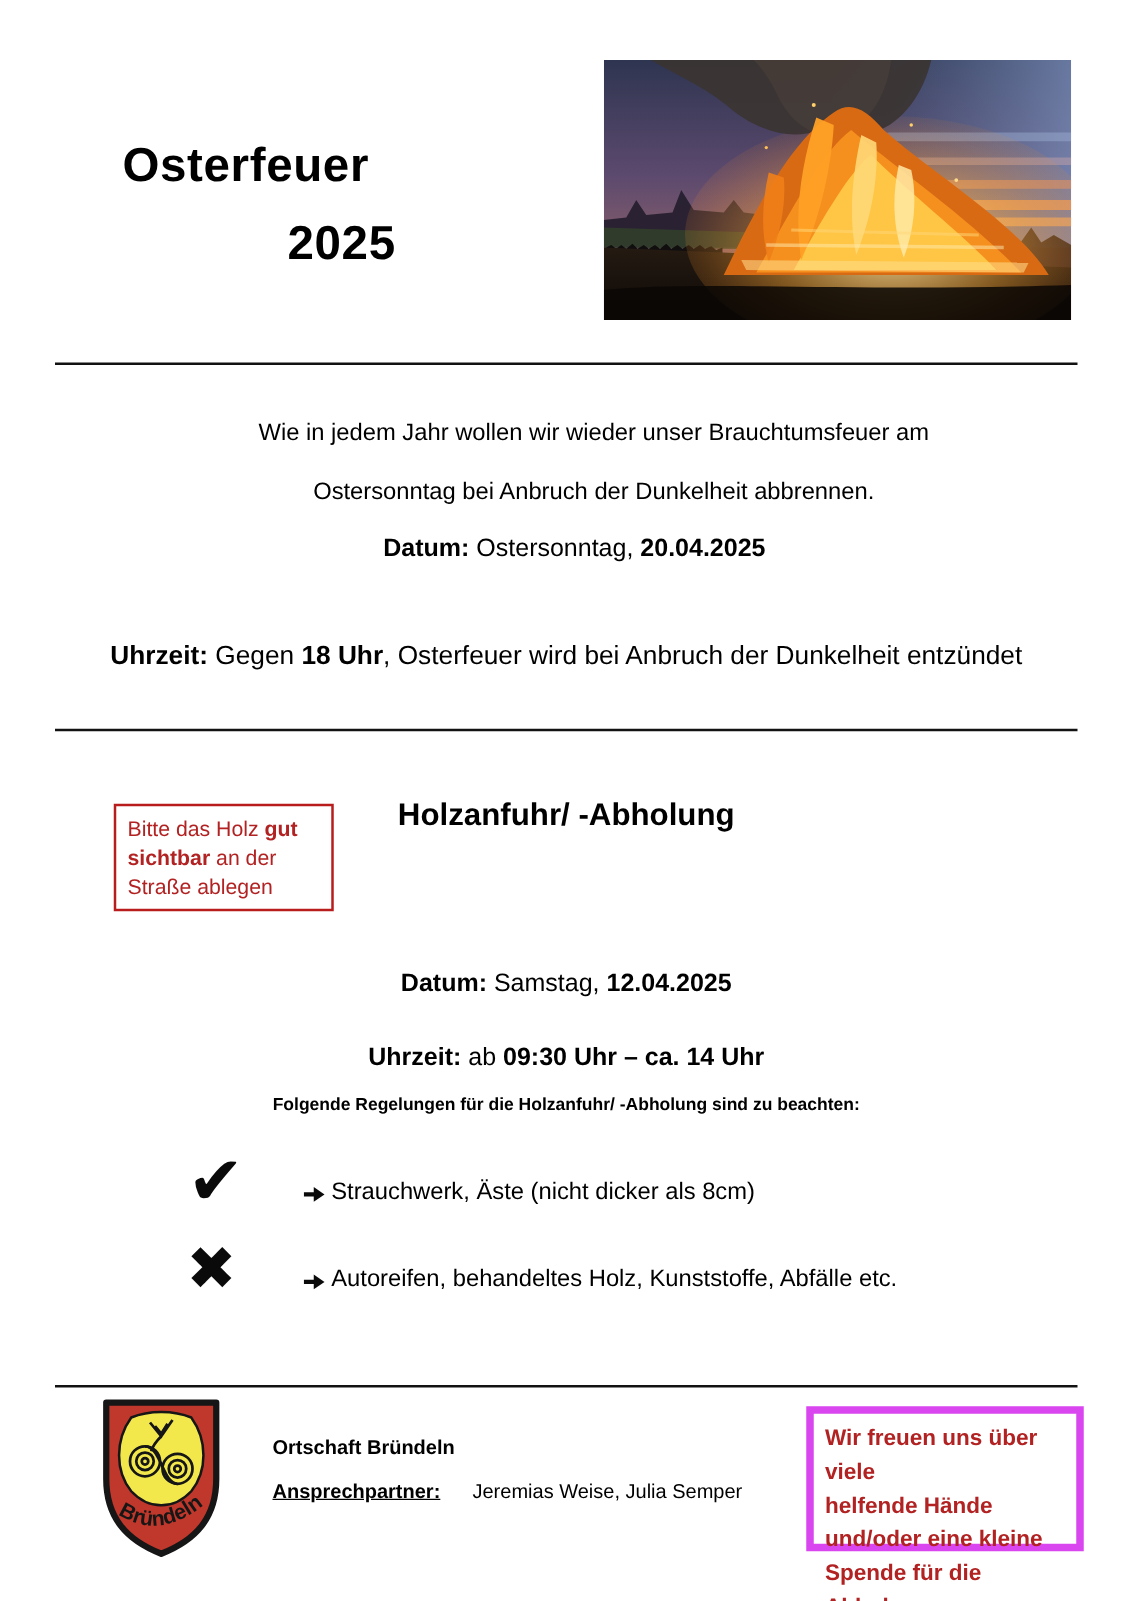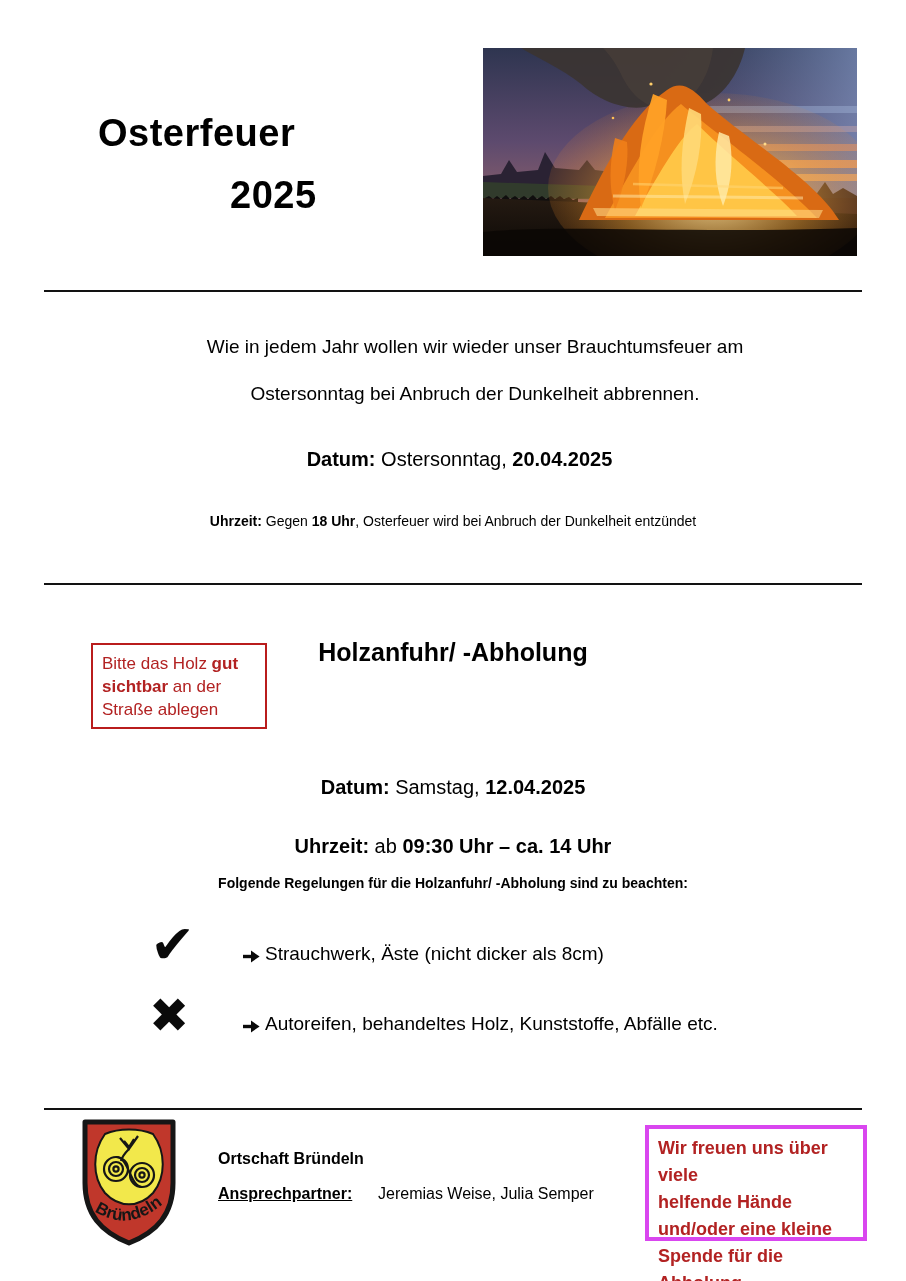--- a/index.html
+++ b/index.html
@@ -7,38 +7,38 @@
   .page {
     position:relative; width:906px; height:1281px; background:#ffffff;
     font-family:"Liberation Sans", sans-serif; color:#000; overflow:hidden;
     margin:0 auto;
   }
   .abs { position:absolute; }
   .ctr { left:0; right:0; text-align:center; }
   .title { font-size:38px; font-weight:bold; letter-spacing:0.5px; }
   .body-text { font-size:19px;padding-left:44px; }
   .kv { font-size:20px; }
-  .kv-big { font-size:14px; }
+  .kv-big { font-size:21px; }
   .b { font-weight:bold; }
   .rule-line { height:2px; background:#121212; }
   .notice-box {
     border:2px solid #b91c1c; background:#fff; padding:7px 9px;
     font-size:17px; line-height:23px; color:#B22222; width:176px; height:86px;
   }
   .section-heading { font-size:25px; font-weight:bold; }
   .rules-heading { font-size:14px; font-weight:bold; }
   .rule-item-text { font-size:19px; }
   .mark { font-family:"DejaVu Sans", sans-serif; line-height:1; color:#0a0a0a; }
   .check { font-size:54px; }
   .cross { font-size:48px; }
   .arrow-icon { display:inline-block; vertical-align:middle; }
   .footer-label { font-size:16px; font-weight:bold; }
   .footer-text { font-size:16px; }
   .donation-box {
-    border:4px solid #d946ef; background:#fff; padding:6px 9px;
+    border:6px solid #d946ef; background:#fff; padding:6px 9px;
     width:222px; height:116px; color:#B22222;
     font-size:18px; font-weight:bold; line-height:27px;
   }
   .fire-wrap { width:374px; height:208px; overflow:hidden; }
   svg { display:block; }
 </style>
 </head>
 <body>
 
 <div class="page">
@@ -114,21 +114,21 @@
 
       <path d="M0 184 C80 176 200 186 374 180 L374 208 L0 208 Z" fill="#0b0705" opacity="0.85"></path>
     </svg>
   </div>
 
   <div class="abs rule-line" style="left:44px; top:290px; width:818px;"></div>
 
   <div class="abs ctr body-text" style="top:336px;">Wie in jedem Jahr wollen wir wieder unser Brauchtumsfeuer am</div>
   <div class="abs ctr body-text" style="top:383px;">Ostersonntag bei Anbruch der Dunkelheit abbrennen.</div>
 
-  <div class="abs ctr kv" style="top:448px;padding-left:13px;"><span class="b">Datum:</span><span> Ostersonntag, </span><span class="b">20.04.2025</span></div>
+  <div class="abs ctr kv" style="top:428px;padding-left:13px;"><span class="b">Datum:</span><span> Ostersonntag, </span><span class="b">20.04.2025</span></div>
 
   <div class="abs ctr kv-big" style="top:513px;"><span class="b">Uhrzeit:</span><span> Gegen </span><span class="b">18 Uhr</span><span>, Osterfeuer wird bei Anbruch der Dunkelheit entzündet</span></div>
 
   <div class="abs rule-line" style="left:44px; top:583px; width:818px;"></div>
 
   <div class="abs notice-box" style="left:91px; top:643px;"><span>Bitte das Holz </span><span class="b">gut sichtbar</span><span> an der Straße ablegen</span></div>
 
   <div class="abs ctr section-heading" style="top:638px;">Holzanfuhr/ -Abholung</div>
 
   <div class="abs ctr kv" style="top:736px;margin-top:40px;"><span class="b">Datum:</span><span> Samstag, </span><span class="b">12.04.2025</span></div>

